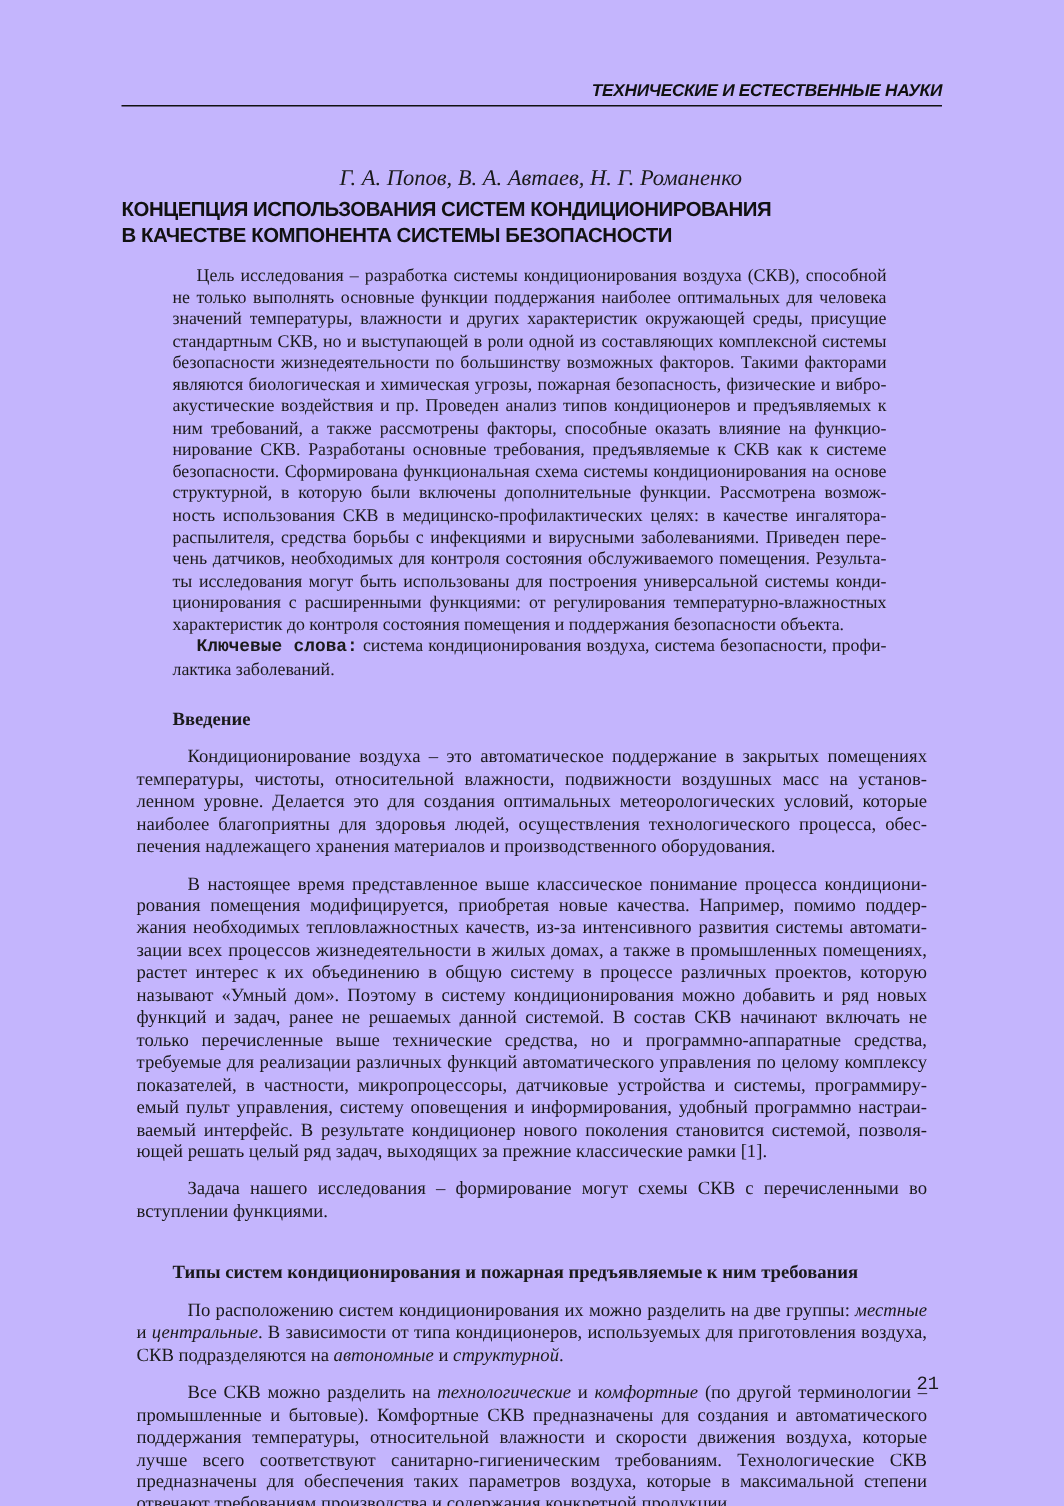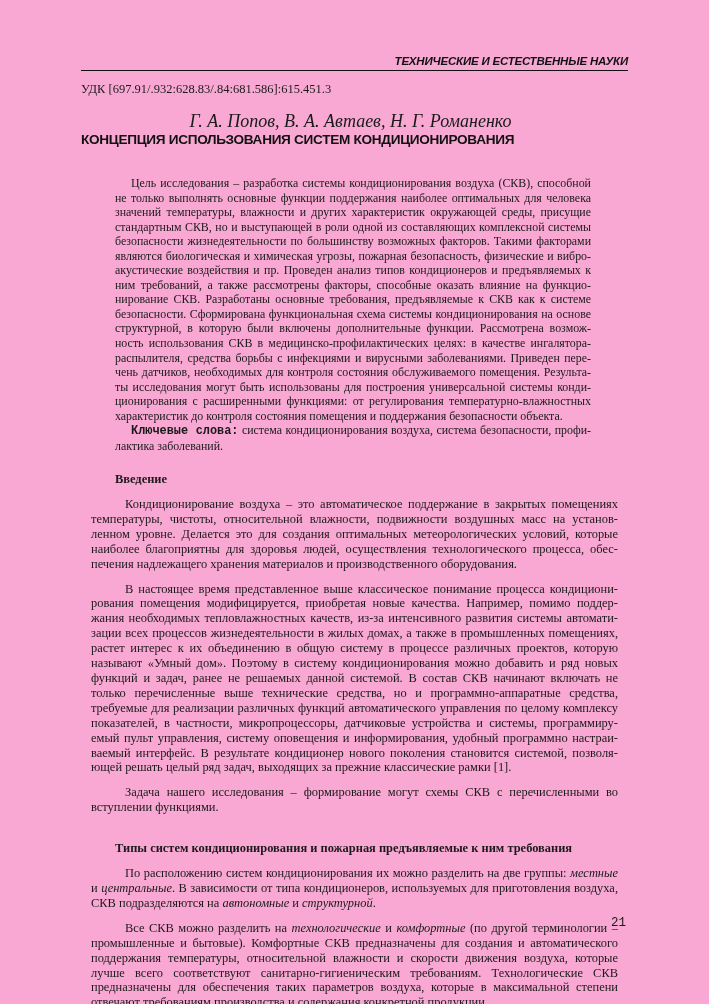--- a/index.html
+++ b/index.html
@@ -1,30 +1,30 @@
 <!DOCTYPE html>
 <html><head>
 <meta charset="utf-8">
 <style>
   html, body { margin: 0; padding: 0; background: #ffffff; }
   body { width: 709px; height: 1004px; position: relative; overflow: hidden; color: #1a1a1a; }
-  .page { position: absolute; left: 0; top: 0; width: 709px; height: 1004px; background: #f9a8d4; }
+  .page { position: absolute; left: 0; top: 0; width: 709px; height: 1004px; background: #c4b5fd; }
   .running-head {
     position: absolute; left: 81px; top: 55px; width: 547px;
     text-align: right; font-family: "Liberation Sans", sans-serif;
     font-style: italic; font-weight: bold; font-size: 11.5px; letter-spacing: -0.2px;
     color: #111; padding-bottom: 3px; border-bottom: 1.3px solid #111;
   }
   .udk {
     position: absolute; left: 81px; top: 82px;
     font-family: "Liberation Serif", serif; font-size: 12.5px; color: #1a1a1a;
   }
   .authors {
-    position: absolute; left: 77px; top: 111px; width: 547px; text-align: center;
-    font-family: "Liberation Serif", serif; font-style: italic; font-size: 18px;
+    position: absolute; left: 87px; top: 111px; width: 547px; text-align: center;
+    font-family: "Liberation Serif", serif; font-style: italic; font-size: 15px;
   }
   .title {
     position: absolute; left: 81px; top: 131px; width: 547px; 
     font-family: "Liberation Sans", sans-serif; font-weight: bold; font-size: 13.6px;
     line-height: 17px; letter-spacing: -0.3px; color: #111;
   }
   .title div { white-space: nowrap; }
   .abstract {
     position: absolute; left: 115px; top: 176px; width: 476px;
     font-family: "Liberation Serif", serif; font-size: 11.9px; line-height: 14.55px;
@@ -48,26 +48,26 @@
     font-family: Liberation Mono, monospace; font-size: 12.5px;
   }
 </style>
 </head>
 <body>
 
 <div class="page">
 
   <div class="running-head">ТЕХНИЧЕСКИЕ И ЕСТЕСТВЕННЫЕ НАУКИ</div>
 
-  <div class="udk">УДК [697.91/.932:628.83/.84:681.586]:615.451.3</div>
 
   <div class="authors">Г. А. Попов, В. А. Автаев, Н. Г. Романенко</div>
 
   <div class="title">
     <div>КОНЦЕПЦИЯ ИСПОЛЬЗОВАНИЯ СИСТЕМ КОНДИЦИОНИРОВАНИЯ</div>
+    <div>В КАЧЕСТВЕ КОМПОНЕНТА СИСТЕМЫ БЕЗОПАСНОСТИ</div>
   </div>
 
   <div class="abstract">
     <p>Цель исследования – разработка системы кондиционирования воздуха (СКВ), способной не только выполнять основные функции поддержания наиболее оптимальных для человека значений температуры, влажности и других характеристик окружающей среды, присущие стандартным СКВ, но и выступающей в роли одной из составляющих комплексной системы безопасности жизнедеятельности по большинству возможных факторов. Такими факторами являются биологическая и химическая угрозы, пожарная безопасность, физические и вибро­акустические воздействия и пр. Проведен анализ типов кондиционеров и предъявляемых к ним требований, а также рассмотрены факторы, способные оказать влияние на функцио­нирование СКВ. Разработаны основные требования, предъявляемые к СКВ как к системе безопасности. Сформирована функциональная схема системы кондиционирования на основе структурной, в которую были включены дополнительные функции. Рассмотрена возмож­ность использования СКВ в медицинско-профилактических целях: в качестве ингалятора-распылителя, средства борьбы с инфекциями и вирусными заболеваниями. Приведен пере­чень датчиков, необходимых для контроля состояния обслуживаемого помещения. Результа­ты исследования могут быть использованы для построения универсальной системы конди­ционирования с расширенными функциями: от регулирования температурно-влажностных характеристик до контроля состояния помещения и поддержания безопасности объекта.</p>
     <p><b>Ключевые слова:</b><span> система кондиционирования воздуха, система безопасности, профи­лактика заболеваний.</span></p>
   </div>
 
   <div class="body-text">
     <h2>Введение</h2>
     <p>Кондиционирование воздуха – это автоматическое поддержание в закрытых помещениях температуры, чистоты, относительной влажности, подвижности воздушных масс на установ­ленном уровне. Делается это для создания оптимальных метеорологических условий, которые наиболее благоприятны для здоровья людей, осуществления технологического процесса, обес­печения надлежащего хранения материалов и производственного оборудования.</p>

